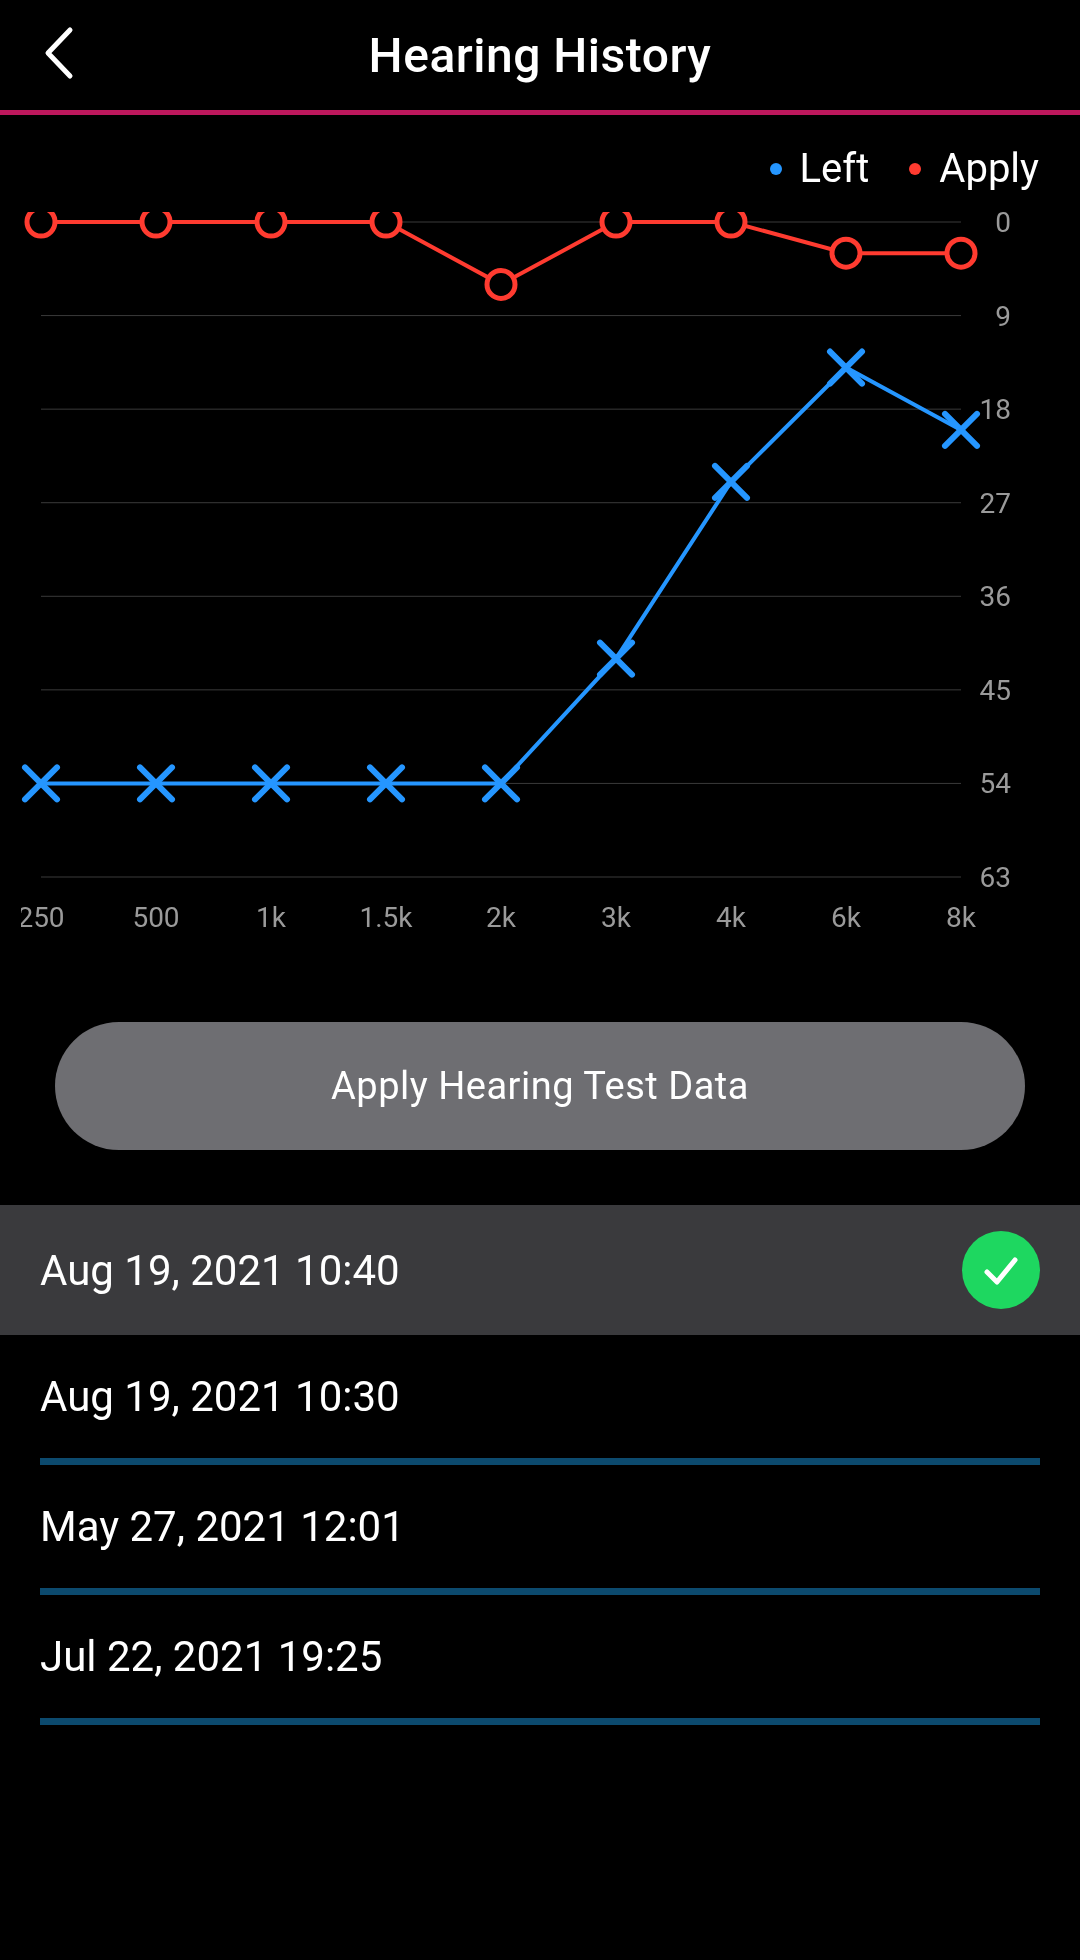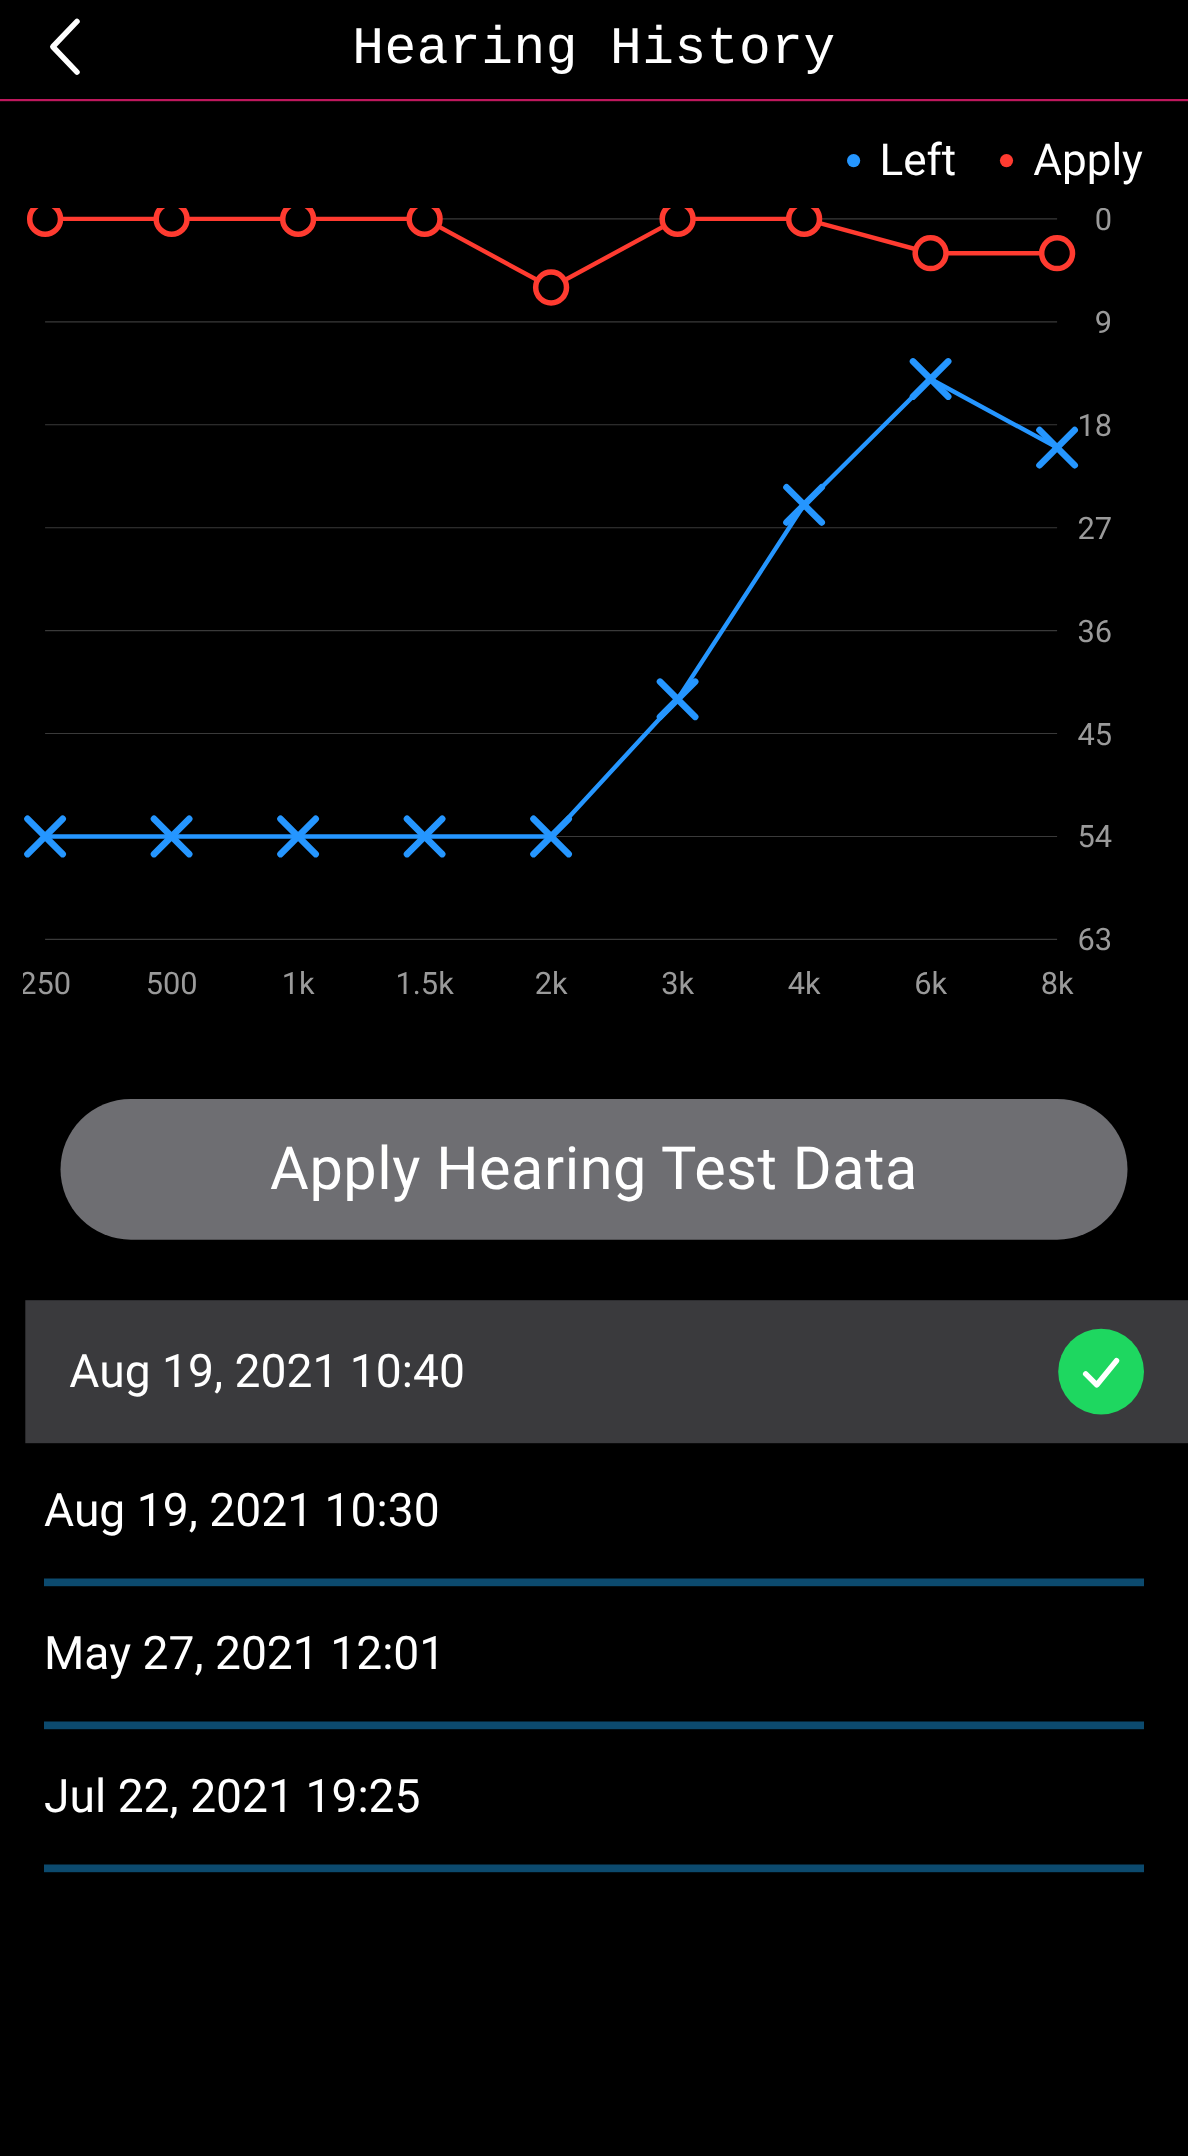--- a/index.html
+++ b/index.html
@@ -10,26 +10,25 @@
     body {
       width: 1080px;
       height: 1960px;
       background: #000000;
       color: #ffffff;
       font-family: -apple-system, BlinkMacSystemFont, "Segoe UI", Roboto, Helvetica, Arial, sans-serif;
       overflow: hidden;
     }
     .header {
       position: relative;
-      height: 92px;
+      height: 115px;
       display: flex;
       align-items: center;
       justify-content: center;
-      border-bottom: 2px solid #be185d;
-      font-family: Liberation Mono, monospace;
+      border-bottom: 5px solid #be185d;
     }
     .back-btn {
       position: absolute;
       left: 40px;
       top: 50%;
       transform: translateY(-50%);
       cursor: pointer;
     }
     .back-btn svg {
       width: 38px;
@@ -64,21 +63,21 @@
       height: 12px;
       border-radius: 50%;
     }
     .chart-svg {
       display: block;
     }
     .apply-btn {
       margin: 60px 55px 16px 55px;
       background: #6e6e72;
       color: #ffffff;
-      font-size: 54px;
+      font-size: 38px;
       font-weight: 400;
       height: 128px;
       border: none;
       border-radius: 64px;
       display: flex;
       align-items: center;
       justify-content: center;
       cursor: pointer;
       letter-spacing: 0.5px;
     }
@@ -88,21 +87,20 @@
     .list-row {
       display: flex;
       align-items: center;
       justify-content: space-between;
       padding: 0 40px;
       height: 130px;
       cursor: pointer;
     }
     .list-row.selected {
       background: #3a3a3d;
-      margin-left: 23px;
     }
     .list-row.unselected {
       border-bottom: 7px solid #0c4a6e;
       margin-left: 40px;
       margin-right: 40px;
       padding-left: 0;
       padding-right: 0;
     }
     .list-row-text {
       font-size: 42px;

